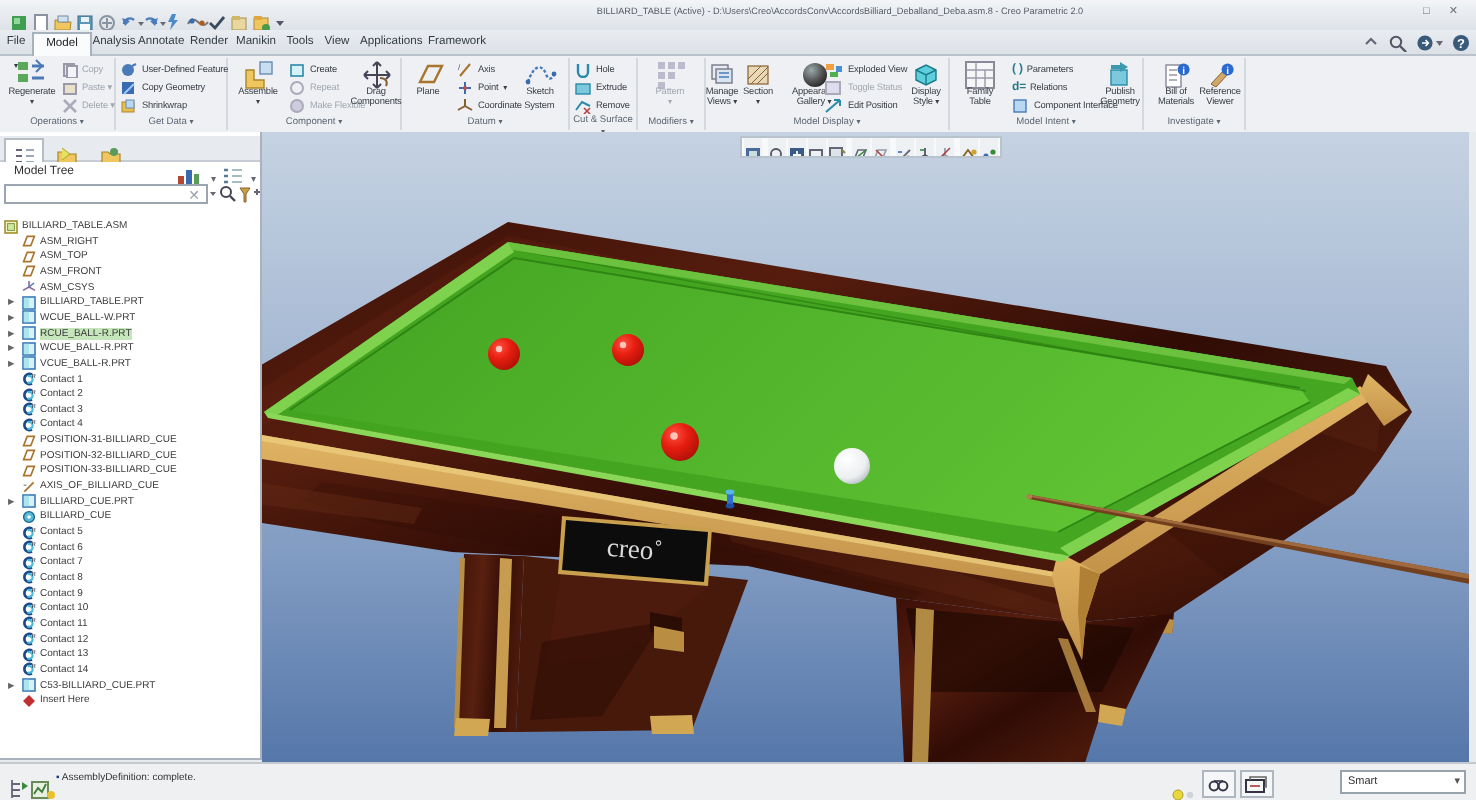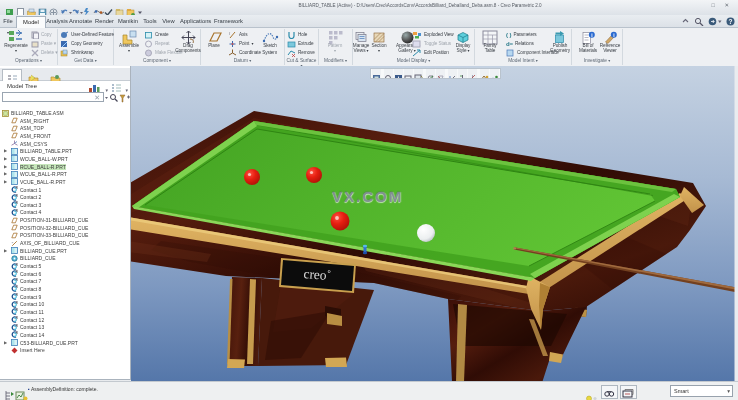--- a/index.html
+++ b/index.html
@@ -783,21 +783,20 @@
         <polygon points="152,194 223,200 221,225 150,219" fill="#0c0c0c"></polygon>
         <text x="186" y="213" transform="rotate(4.5 186 213)" font-family="Liberation Serif,serif" font-size="13.5" fill="#dadada" text-anchor="middle">creo˚</text>
       </g>
 
       <polygon points="383,181.3 604,221.2 604,226 383,183.4" fill="#73401f"></polygon>
       <polygon points="383,181.3 604,221.2 604,223.5 383,182.2" fill="#a06a3e"></polygon>
       <ellipse cx="383.6" cy="182.4" rx="1.5" ry="1.1" fill="#b08050"></ellipse>
 
       <rect x="603.5" y="0" width="3.5" height="317" fill="#e9ecef"></rect>
     </svg>
-    <div id="watermark" class="abs">VX.COM</div>
     <div id="vtoolbar" class="abs">
         <span class="vti" style="margin-right: 2px;"><svg width="9" height="9">
             <rect x="1" y="1" width="7" height="7" fill="#4a6a9a"></rect>
             <rect x="2.5" y="2.5" width="4" height="4" fill="#cdd"></rect>
           </svg></span>
         <span class="vti"><svg width="9" height="9">
             <circle cx="4" cy="4" r="2.5" fill="none" stroke="#556" stroke-width="0.9"></circle>
             <path d="M6 6 l2.5 2.5" stroke="#556" stroke-width="1"></path>
           </svg></span>
         <span class="vti"><svg width="9" height="9">

